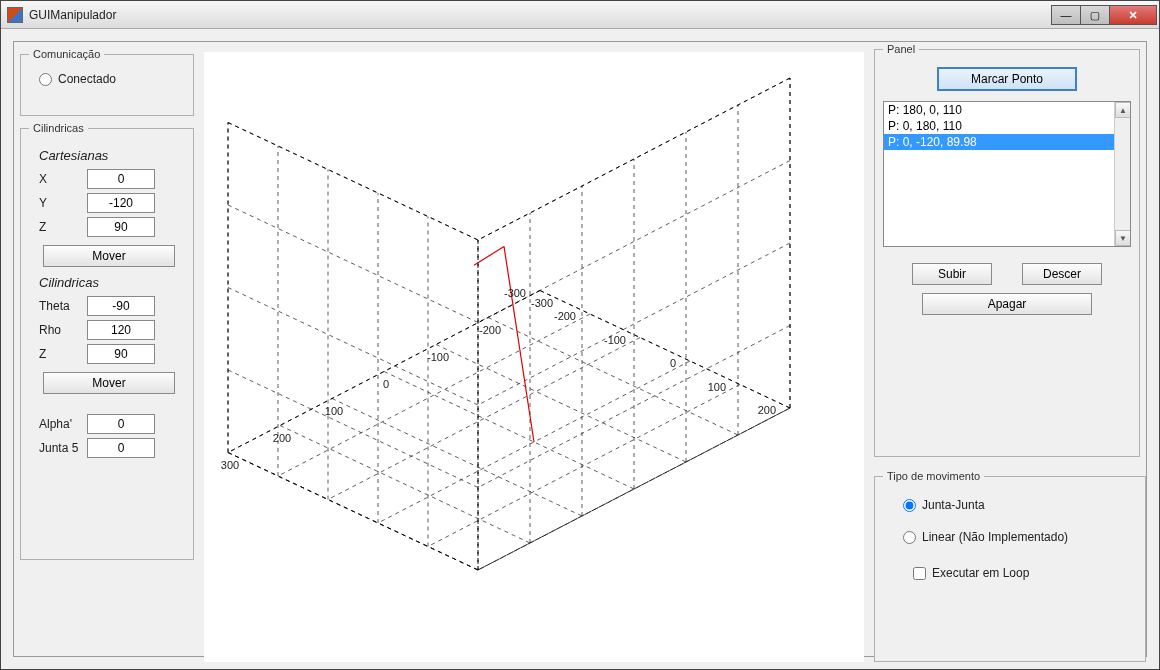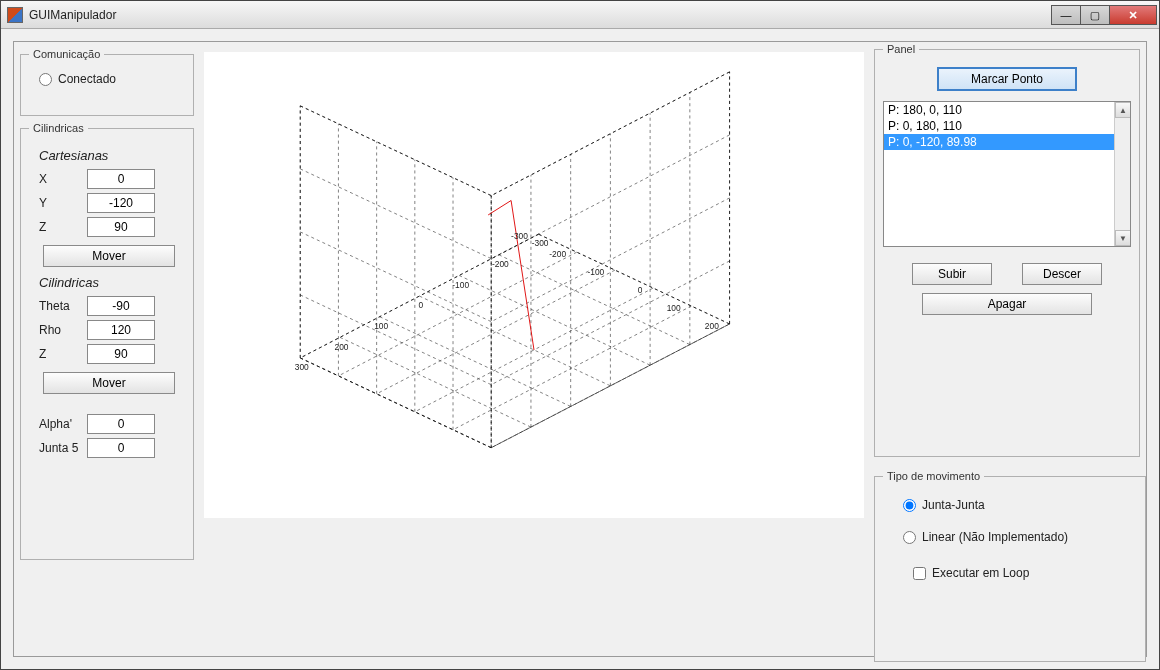--- a/index.html
+++ b/index.html
@@ -136,21 +136,21 @@
 
   .pairbtns { display: flex; gap: 30px; justify-content: center; margin: 16px 0 8px 0; }
   .pairbtns .btn { width: 80px; }
   .apagar { width: 170px; display: block; margin: 6px auto 0 auto; }
 
   .tipo .btn.exec { width: 150px; display: block; margin: 10px auto 0 auto; }
 
   .plot {
     position: absolute;
     left: 190px; top: 10px;
-    width: 660px; height: 466px;
+    width: 660px; height: 610px;
     background: #fff;
   }
   .plot svg { width: 100%; height: 100%; }
   input[type=radio], input[type=checkbox] { margin: 0; }
 </style>
 </head>
 <body>
 
 <div class="window">
   <div class="titlebar">

